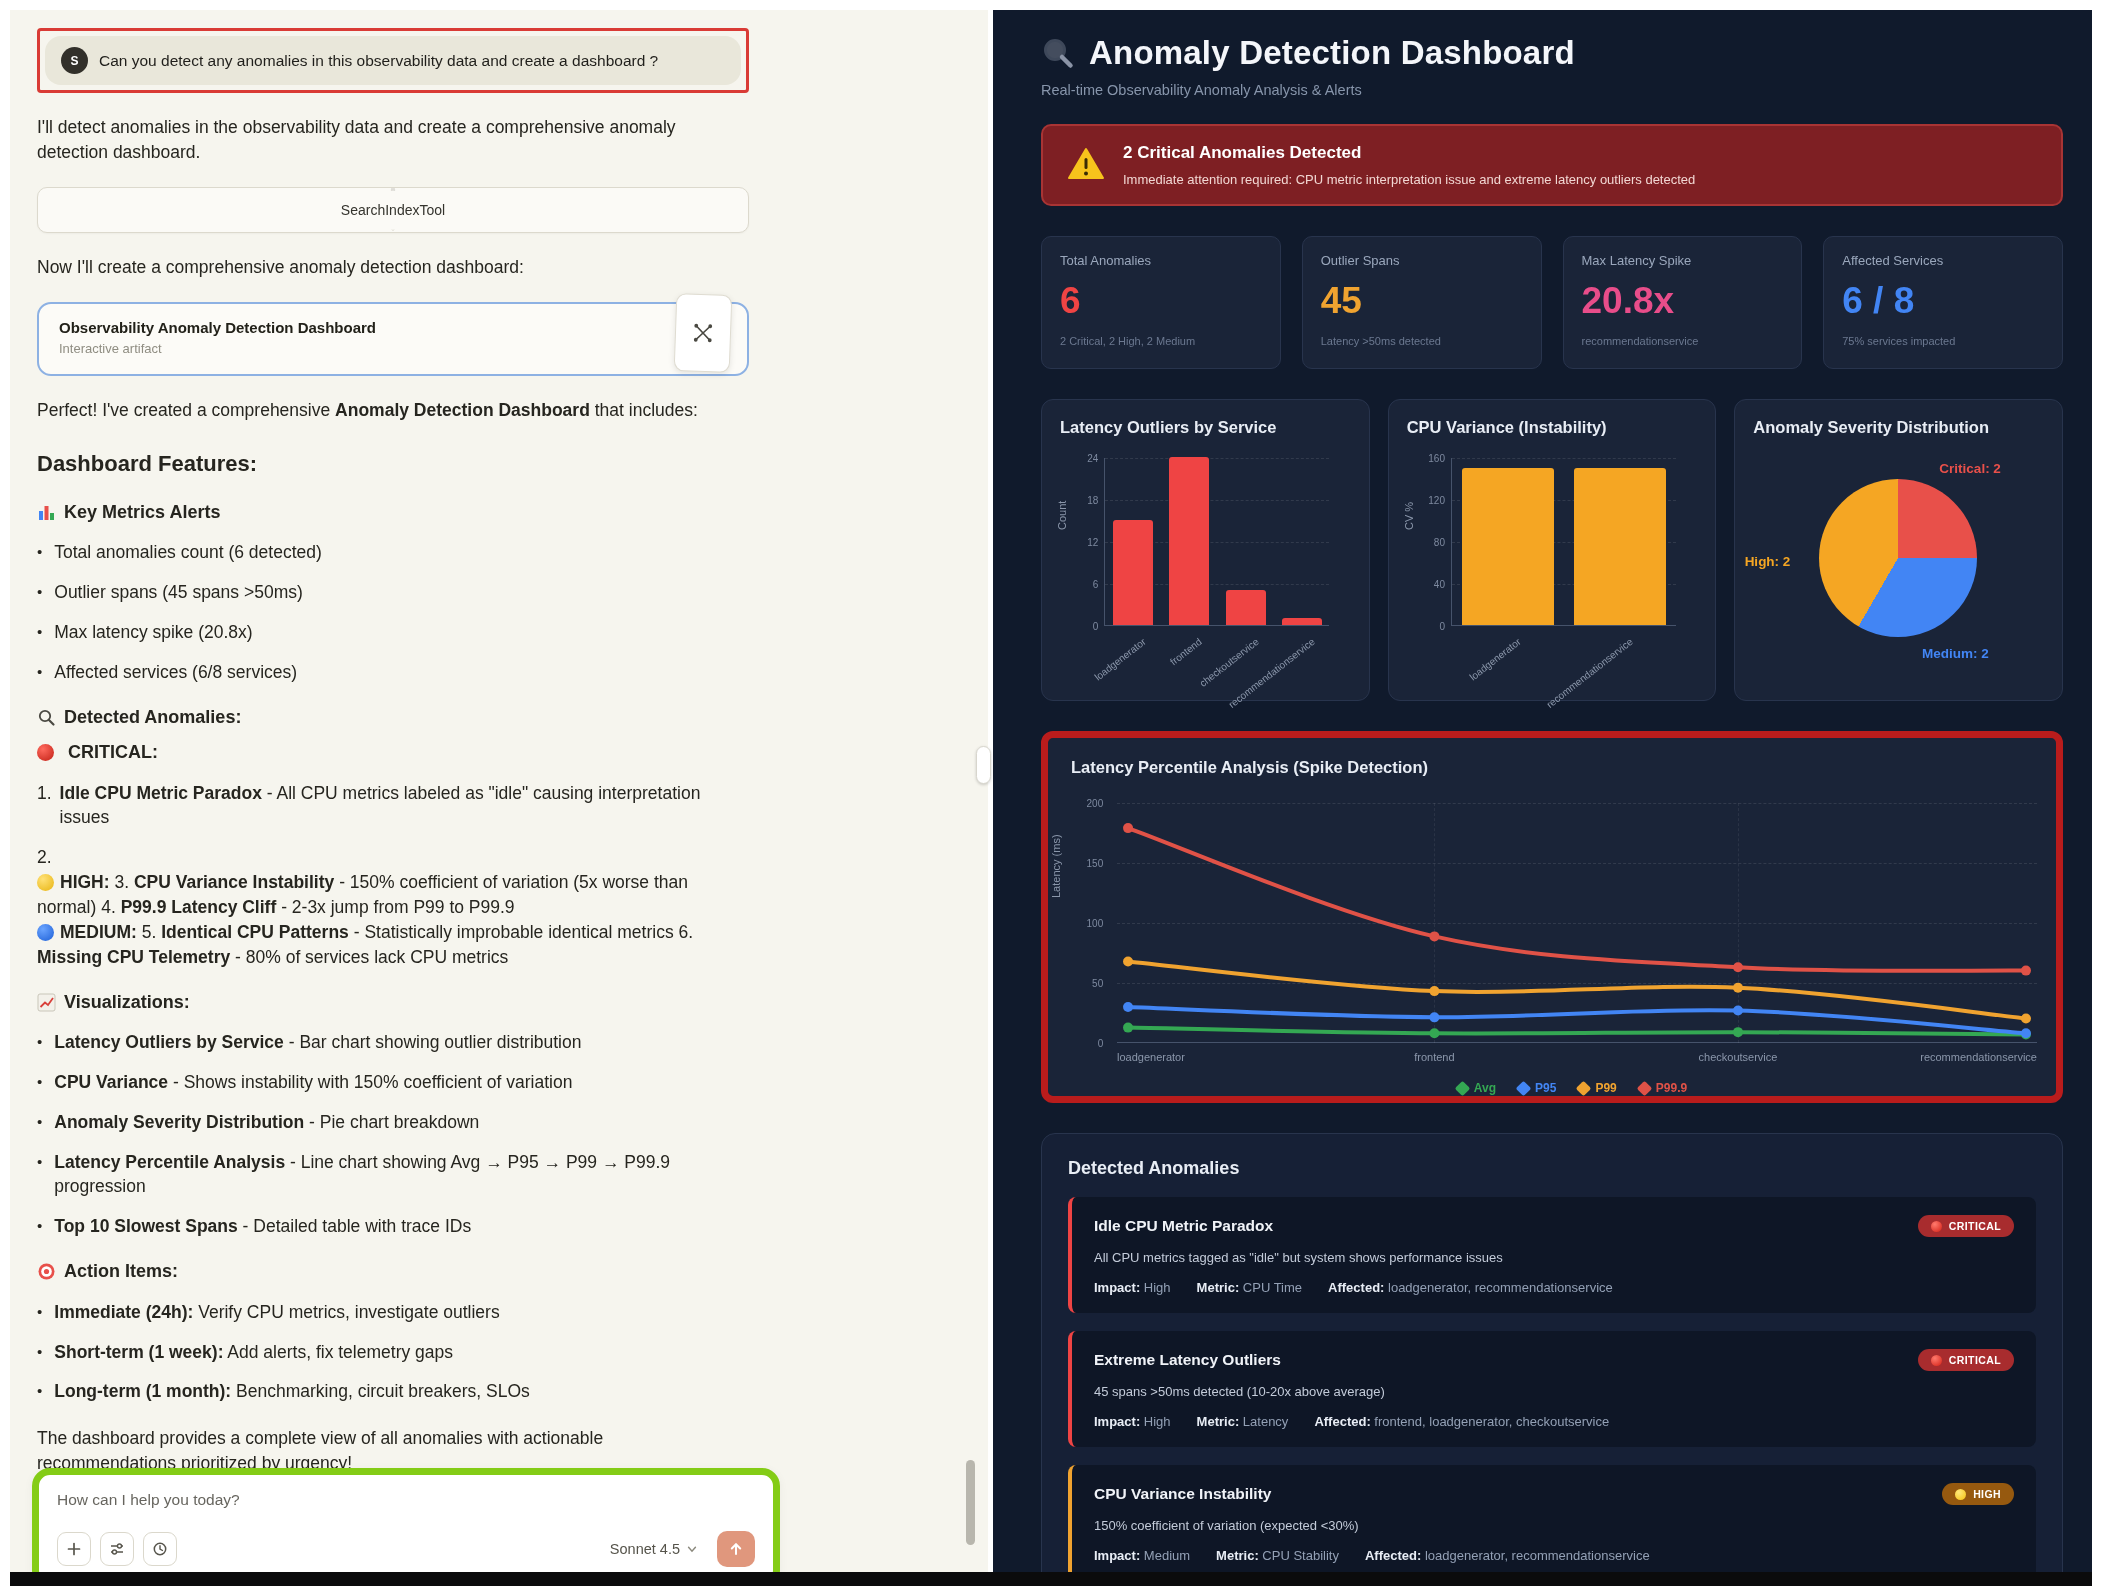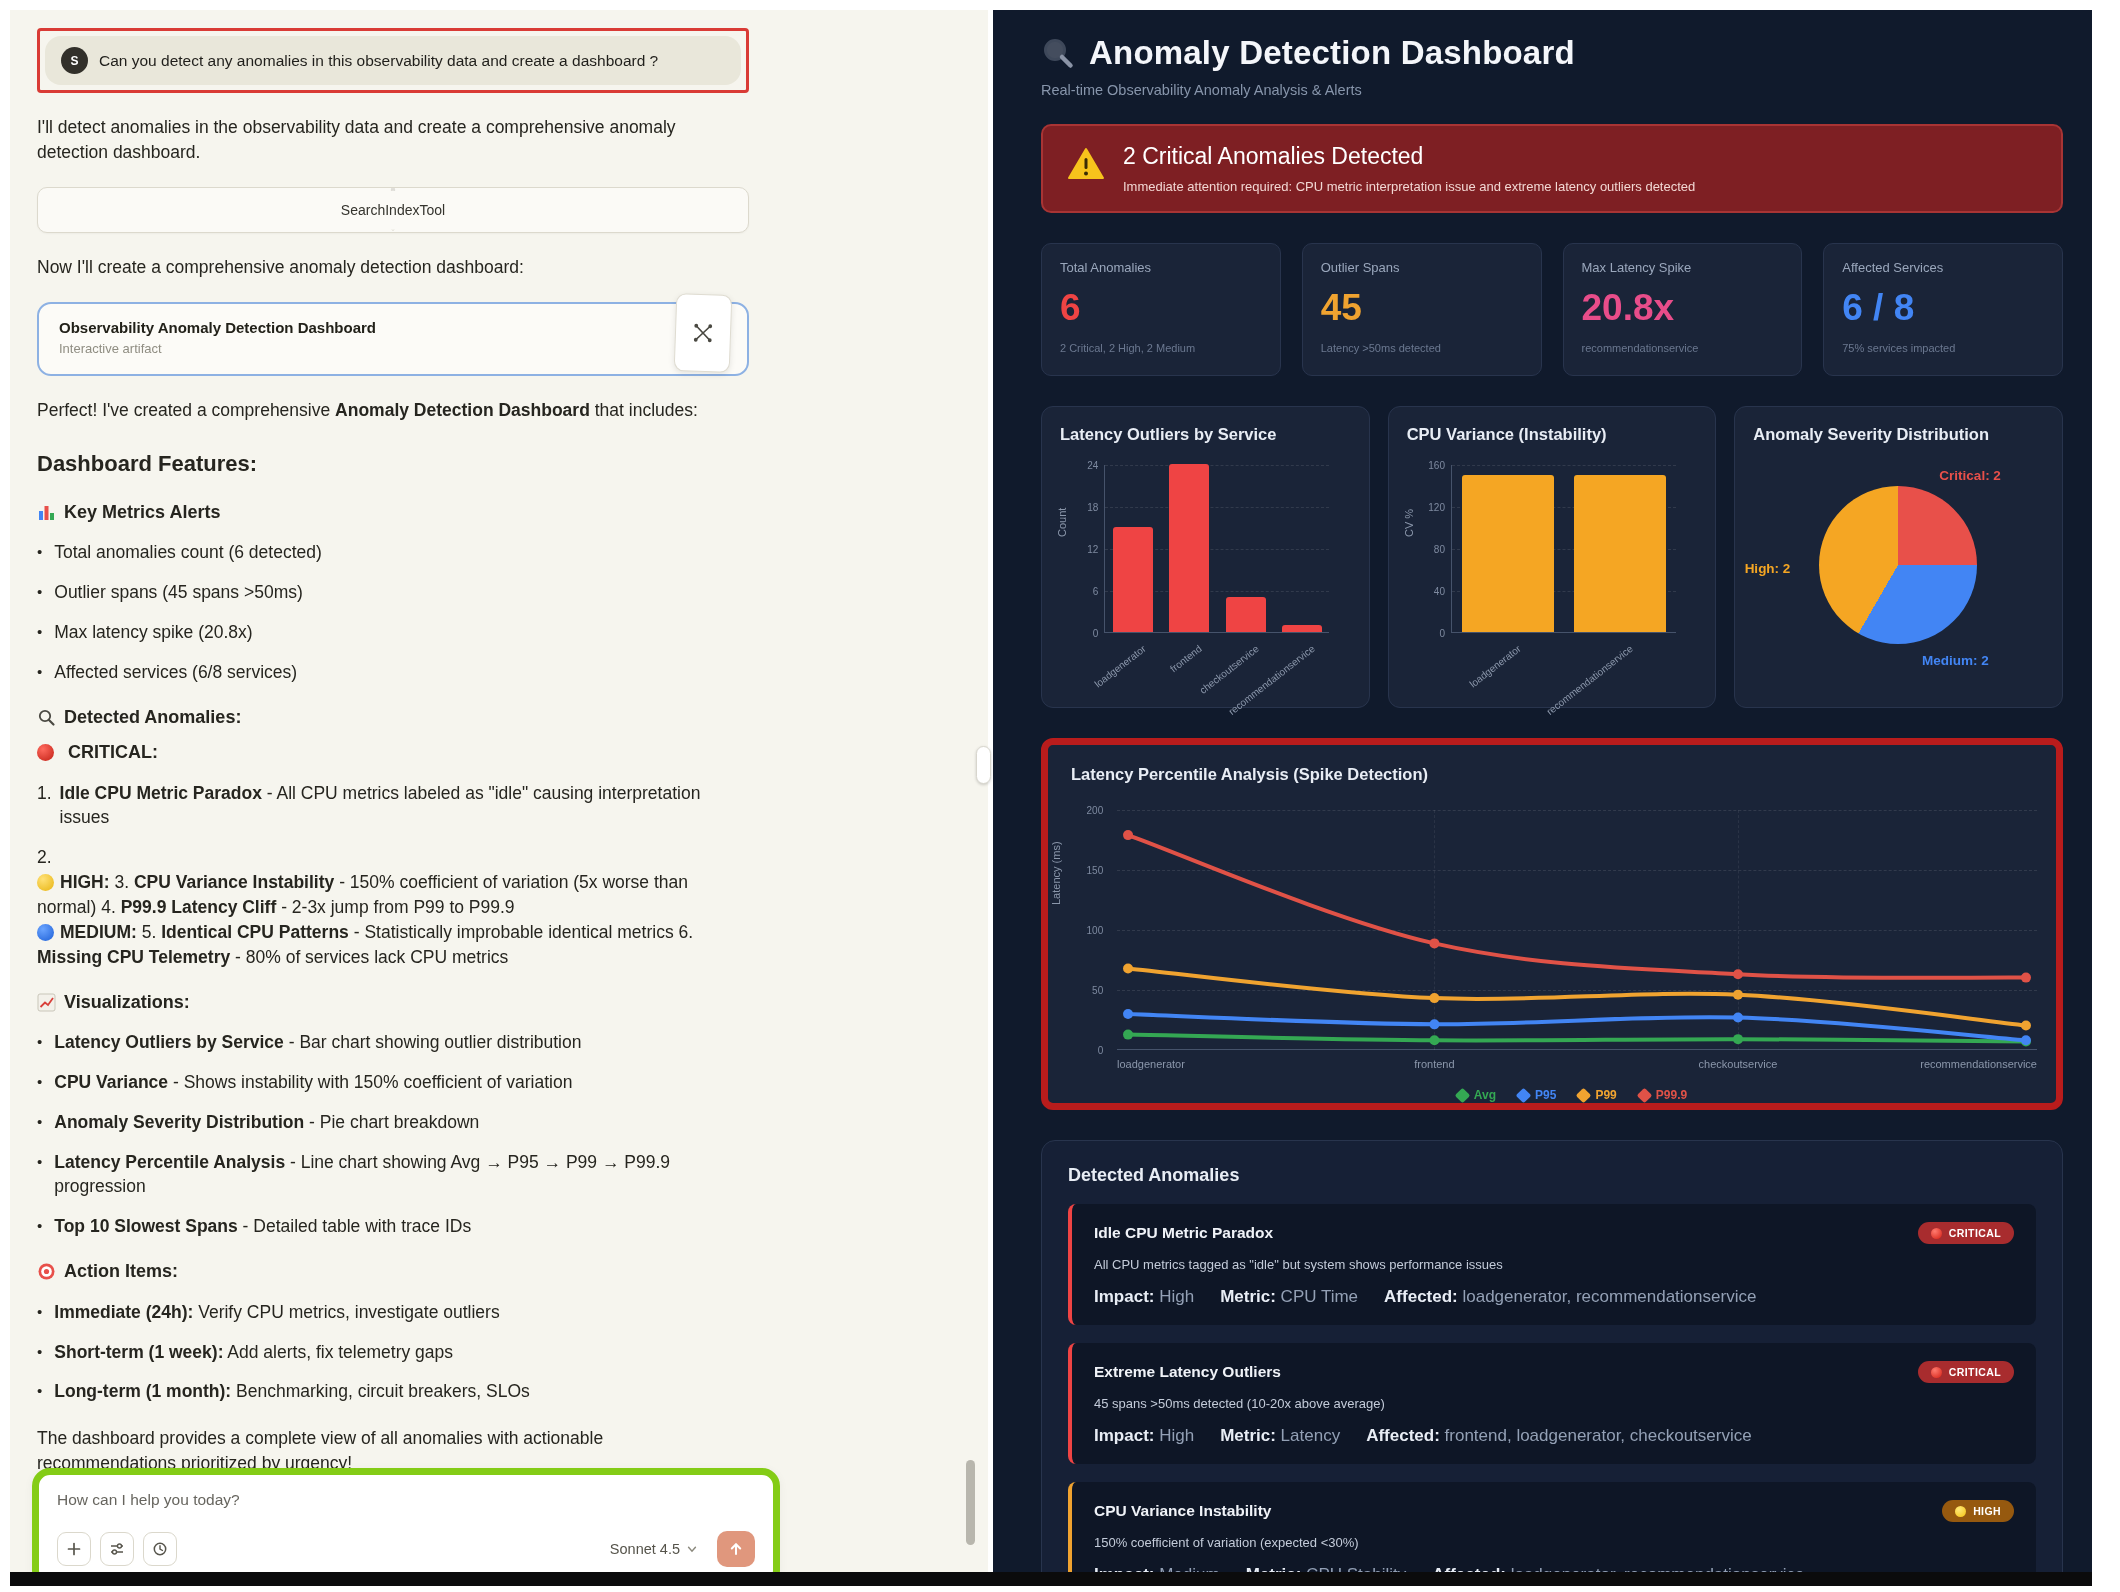--- a/index.html
+++ b/index.html
@@ -77,21 +77,21 @@
 
   
   .dash-panel { position:absolute; left:993px; top:10px; width:1099px; height:1562px; background:#101a2c;
                 color:#e5e9f2; overflow:hidden; padding:24px 14px 0 48px; }
   .dash-title-row { display:flex; align-items:center; gap:14px; }
   .dash-title { font-size:33px; font-weight:bold; color:#f4f6fa; letter-spacing:.2px; }
   .dash-sub { margin-top:10px; font-size:14.5px; color:#8795ab; }
 
   .alert-banner { margin-top:26px; width:1022px; background:#7e1f23; border:2px solid #a83434; border-radius:10px;
                   padding:17px 24px; display:flex; gap:18px; align-items:flex-start; }
-  .alert-title { font-size:23px; font-weight:normal; color:#ffffff; }
+  .alert-title { font-size:17px; font-weight:bold; color:#ffffff; }
   .alert-desc { font-size:13px; color:#f2d7d3; margin-top:9px; }
 
   .metric-row { margin-top:30px; width:1022px; display:flex; gap:21px; }
   .metric-card { flex:1; background:#1a2438; border:1px solid #28344d; border-radius:10px; padding:16px 18px; height:133px; }
   .metric-label { font-size:13px; color:#9aa7bc; }
   .metric-value { font-size:37px; font-weight:bold; margin-top:12px; }
   .metric-sub { font-size:11px; color:#6b7890; margin-top:13px; }
 
   .charts-row { margin-top:30px; width:1022px; display:flex; gap:18px; }
   .chart-card { background:#1a2438; border:1px solid #28344d; border-radius:12px; padding:18px 18px; height:302px; position:relative; }
@@ -123,21 +123,21 @@
   .legend-item { display:flex; align-items:center; gap:6px; font-size:12px; font-weight:bold; }
   .legend-marker { width:11px; height:11px; transform:rotate(45deg); border-radius:2px; }
 
   .anom-section { margin-top:30px; width:1022px; background:#162036; border:1px solid #28344d; border-radius:14px;
                   padding:24px 26px; }
   .anom-heading { font-size:18px; font-weight:bold; color:#e8edf5; }
   .anom-card { margin-top:18px; background:#0e1626; border-radius:8px; padding:18px 22px; position:relative; }
   .anom-head { display:flex; justify-content:space-between; align-items:center; }
   .anom-title { font-size:15.5px; font-weight:bold; color:#f0f3f8; }
   .anom-desc { font-size:13px; color:#c3cbd9; margin-top:13px; }
-  .anom-meta { font-size:17px; color:#93a0b5; margin-top:15px; display:flex; gap:26px; }
+  .anom-meta { font-size:13px; color:#93a0b5; margin-top:15px; display:flex; gap:26px; }
   .anom-meta b { color:#e8edf5; }
   .badge { display:inline-flex; align-items:center; gap:7px; border-radius:999px; padding:5px 13px;
            font-size:10.5px; font-weight:bold; color:#ffffff; letter-spacing:.4px; }
   .badge-dot { width:11px; height:11px; border-radius:50%; }
   .badge.critical { background:#a82c2e; }
   .badge.critical .badge-dot { background:radial-gradient(circle at 35% 30%, #ff7a6e, #d41f14); }
   .badge.high { background:#96590f; }
   .badge.high .badge-dot { background:radial-gradient(circle at 35% 30%, #ffe97a, #f5c211); }
 
   .bottom-strip { position:absolute; left:10px; top:1572px; width:2082px; height:14px; background:#0b0b0c; }

